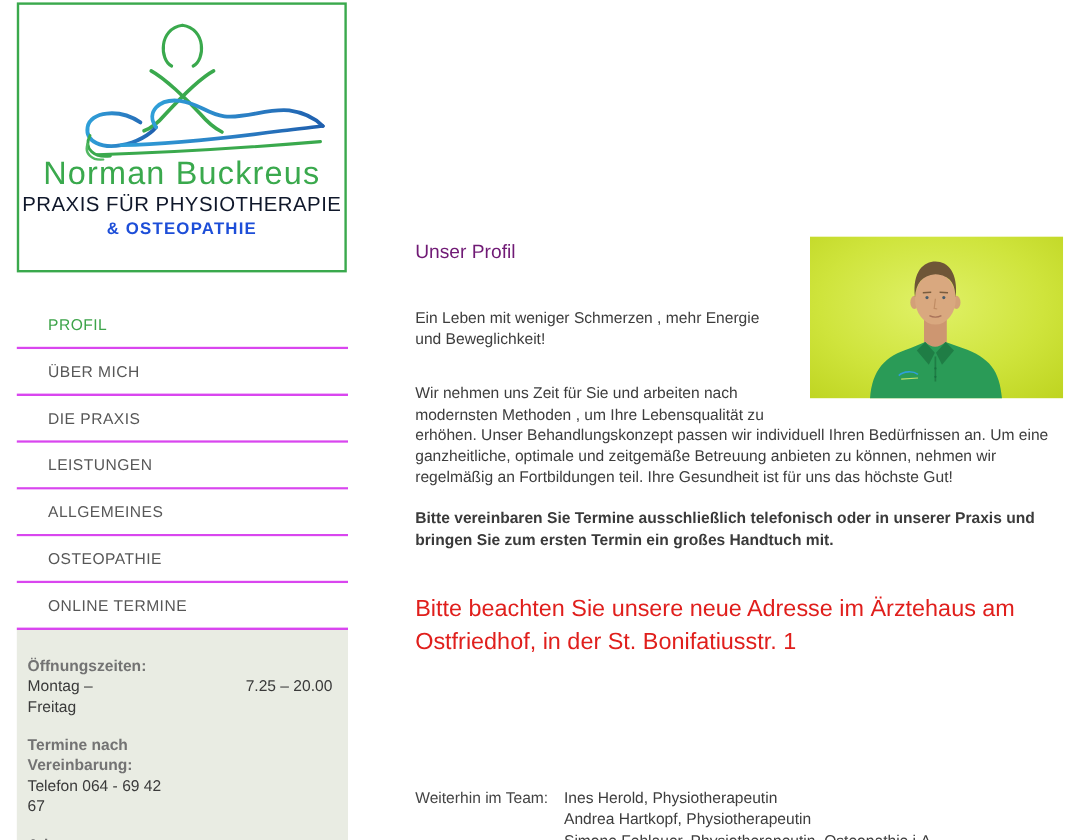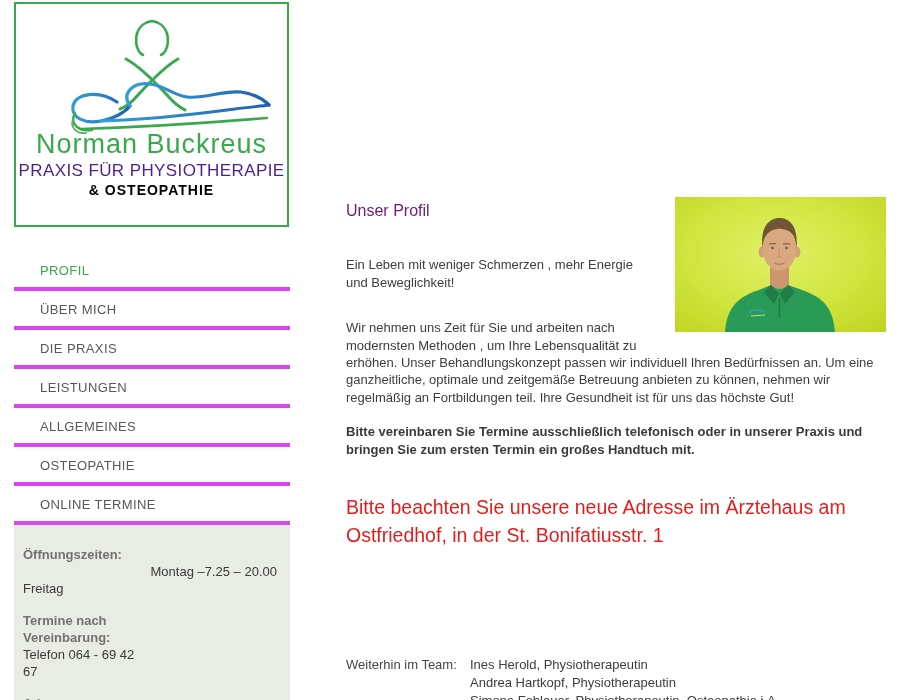--- a/index.html
+++ b/index.html
@@ -21,52 +21,52 @@
     text-align: center;
     overflow: hidden;
   }
   .logo-art { display: block; margin: 6px auto 0 auto; }
   .logo-name {
     font-size: 27px; font-weight: 400; color: #3aa94d;
     letter-spacing: 1px; line-height: 28px; margin-top: -4px;
     white-space: nowrap;
   }
   .logo-sub1 {
-    font-size: 17px; font-weight: 400; color: #4c1d95;
+    font-size: 17px; font-weight: 400; color: #0f172a;
     letter-spacing: 0.4px; line-height: 21px; margin-top: 2px;
     white-space: nowrap;
   }
   .logo-sub2 {
-    font-size: 14px; font-weight: 700; color: #000000;
+    font-size: 14px; font-weight: 700; color: #1d4ed8;
     letter-spacing: 1px; line-height: 17px; margin-top: 1px;
     white-space: nowrap;
   }
 
   .nav { margin-top: 25px; }
   .nav-item {
     height: 39px; line-height: 38px;
-    border-bottom: 4px solid #d946ef;
+    border-bottom: 2px solid #d946ef;
     padding-left: 26px;
     font-size: 13px; letter-spacing: 0.4px;
     color: #575757;
     cursor: pointer;
     background: #ffffff;
   }
   .nav-item.active { color: #3ea44a; }
 
   .info-box {
     width: 276px; height: 175px;
     background: #e9ece3;
     padding: 21px 13px 0 9px;
     font-size: 13px; line-height: 17px;
     color: #3a3a3a;
     overflow: hidden;
   }
   .info-box .b { font-weight: 700; color: #737373; }
-  .info-row { display: flex; justify-content: flex-end; }
+  .info-row { display: flex; justify-content: space-between; }
   .info-gap { height: 15px; }
 
   
   .main {
     position: absolute; left: 346px; top: 197px; width: 540px;
     font-size: 13px; line-height: 17.4px; color: #3d3d3d;
   }
   .photo {
     float: right;
     width: 211px; height: 135px;

